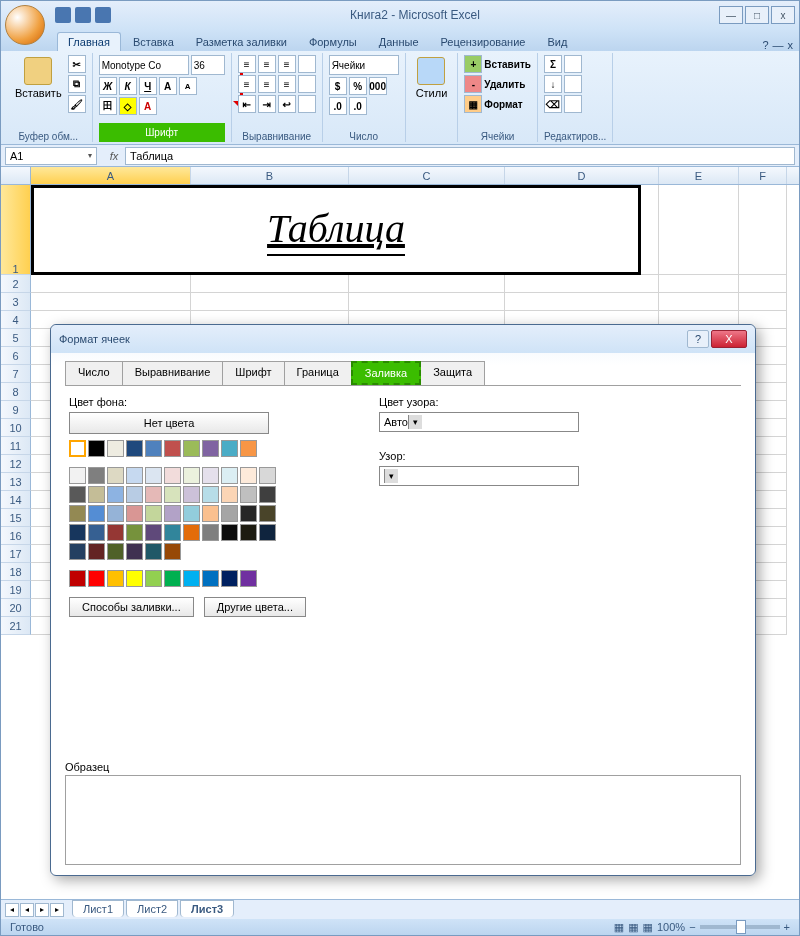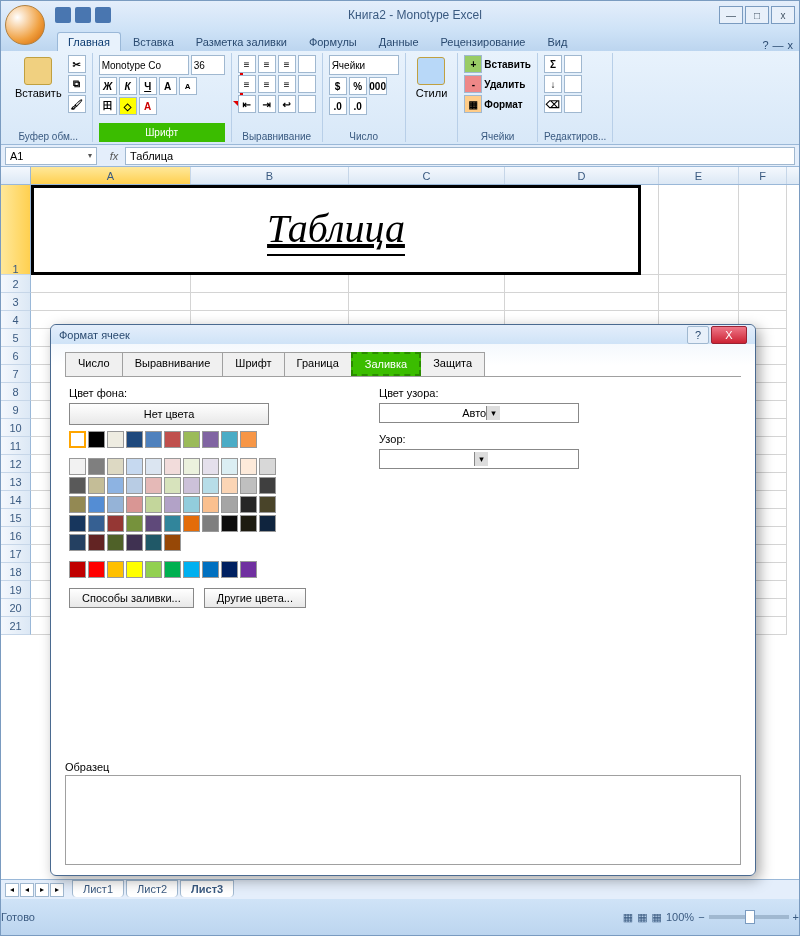--- a/index.html
+++ b/index.html
@@ -62,64 +62,64 @@
 .cell { height: 18px; border-right: 1px solid #d4d4d4; border-bottom: 1px solid #d4d4d4; }
 .merged { position: absolute; top: 0; left: 0; width: 610px; height: 90px; border: 3px solid #000; background: #fff; display: flex; align-items: center; justify-content: center; }
 .merged span { font-family: "Monotype Corsiva", cursive; font-size: 40px; font-style: italic; text-decoration: underline; border-bottom: 2px solid #000; padding-bottom: 2px; }
 
 
 .sheet-tabs { height: 20px; background: #e4eefb; border-top: 1px solid #9ab8d8; display: flex; align-items: center; padding: 0 4px; gap: 2px; }
 .stab { padding: 2px 10px; background: #fff; border: 1px solid #a0b8d0; border-bottom: none; font-size: 11px; color: #3a5a80; border-radius: 0 0 4px 4px; transform: translateY(-1px); }
 .stab.active { font-weight: bold; background: #fff; }
 .nav-ar { display: flex; gap: 1px; margin-right: 6px; }
 .nav-ar span { width: 14px; height: 14px; border: 1px solid #a0b8d0; background: #fff; display: flex; align-items: center; justify-content: center; font-size: 8px; }
-.status { height: 36px; background: linear-gradient(#cfe3f7,#bcd5ef); display: flex; align-items: center; padding: 0 0; color: #3a5a80; font-size: 11px; text-align: right; }
+.status { height: 16px; background: linear-gradient(#cfe3f7,#bcd5ef); display: flex; align-items: center; padding: 0 9px; color: #3a5a80; font-size: 11px; text-align: right; }
 .status .zoom { margin-left: auto; display: flex; align-items: center; gap: 4px; }
 .slider { width: 80px; height: 4px; background: #a0b8d0; position: relative; }
 .slider::after { content: ""; position: absolute; width: 8px; height: 12px; background: #fff; border: 1px solid #7a9bc0; left: 36px; top: -5px; }
 
 
 .dialog { position: absolute; left: 50px; top: 324px; width: 706px; height: 552px; background: linear-gradient(#eaf2fb,#fff 40px); border: 1px solid #4a6a90; box-shadow: 4px 4px 14px rgba(0,0,0,0.35); border-radius: 6px; display: flex; flex-direction: column; }
-.dlg-title { height: 19px; background: linear-gradient(#e4eefb,#cfe3f7); border-radius: 6px 6px 0 0; display: flex; align-items: center; padding: 0 8px; color: #2a4a70; }
+.dlg-title { height: 28px; background: linear-gradient(#e4eefb,#cfe3f7); border-radius: 6px 6px 0 0; display: flex; align-items: center; padding: 0 8px; color: #2a4a70; }
 .dlg-title .spacer { flex: 1; }
 .dlg-close { width: 36px; height: 18px; background: linear-gradient(#e78,#c23); border: 1px solid #923; color: #fff; text-align: center; line-height: 16px; font-size: 11px; border-radius: 2px; }
 .dlg-help { width: 22px; height: 18px; background: #e8f0fa; border: 1px solid #a0b8d0; text-align: center; line-height: 16px; margin-right: 2px; border-radius: 2px; }
 .dlg-tabs { display: flex; padding: 8px 14px 0; gap: 0; }
 .dtab { padding: 4px 12px; border: 1px solid #a0a0a0; background: #f0f0f0; border-bottom: none; margin-right: -1px; font-size: 11px; }
 .dtab.active { background: #3bbd00; border: 2px dashed #2a8a00; color: #fff; position: relative; z-index: 2; }
 .dlg-body { flex: 1; border-top: 1px solid #a0a0a0; margin: 0 14px; padding: 10px 4px; display: flex; gap: 30px; }
 .col-left { width: 280px; }
 .col-right { flex: 1; }
 .lbl { font-size: 11px; margin-bottom: 4px; }
 .nocolor-btn { width: 200px; height: 22px; border: 1px solid #888; background: linear-gradient(#fff,#e8e8e8); text-align: center; line-height: 20px; margin-bottom: 6px; }
 .swatches { display: flex; flex-wrap: wrap; width: 210px; gap: 2px; margin-bottom: 10px; }
 .sw { width: 17px; height: 17px; border: 1px solid #999; }
 .swatches.row1 .sw:first-child { background: #fff; border: 2px solid #ffa500; }
 .btnrow { display: flex; gap: 10px; margin-top: 8px; }
 .dlg-btn { padding: 3px 12px; border: 1px solid #888; background: linear-gradient(#fff,#e8e8e8); font-size: 11px; }
-.combo { width: 200px; height: 20px; border: 1px solid #888; background: #fff; display: flex; align-items: center; padding: 0 4px; margin-bottom: 10px; justify-content: center; }
+.combo { width: 200px; height: 20px; border: 1px solid #888; background: #fff; display: flex; align-items: center; padding: 0 4px; margin-bottom: 18px; justify-content: flex-start; }
 .combo::after { content: "▾"; font-size: 9px; background: #ddd; border-left: 1px solid #888; padding: 2px 4px; margin-right: -4px; }
 .sample-box { border: 1px solid #a0a0a0; height: 90px; margin: 0 14px 10px; }
 .sample-lbl { margin: 0 14px 2px; font-size: 11px; }
 .dlg-footer { display: flex; justify-content: flex-end; gap: 8px; padding: 8px 14px 12px; }
 .dlg-footer .dlg-btn { width: 76px; text-align: center; }
 .dlg-footer .ok { border: 1px solid #3a7ac0; background: linear-gradient(#fff,#d8e8fa); }
 </style>
 </head>
 <body>
 
 <div class="window">
   <div class="titlebar">
     <div class="office-btn"></div>
     <div class="qat">
       <span></span>
       <span></span>
       <span></span>
     </div>
-    <div class="title-text">Книга2 - Monotype Excel</div>
+    <div class="title-text">Книга2 - Microsoft Excel</div>
     <div class="win-ctrl">
       <div>—</div>
       <div>□</div>
       <div>x</div>
     </div>
   </div>
 
   <div class="ribbon-tabs">
     <div class="rtab active">Главная</div>
     <div class="rtab">Вставка</div>

